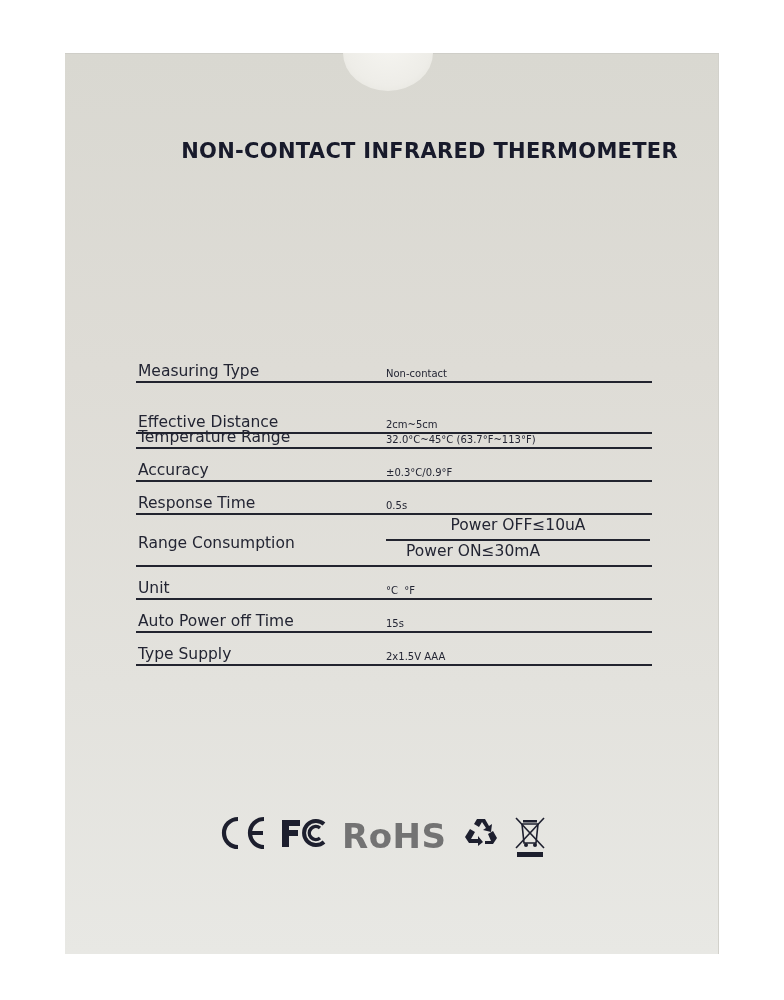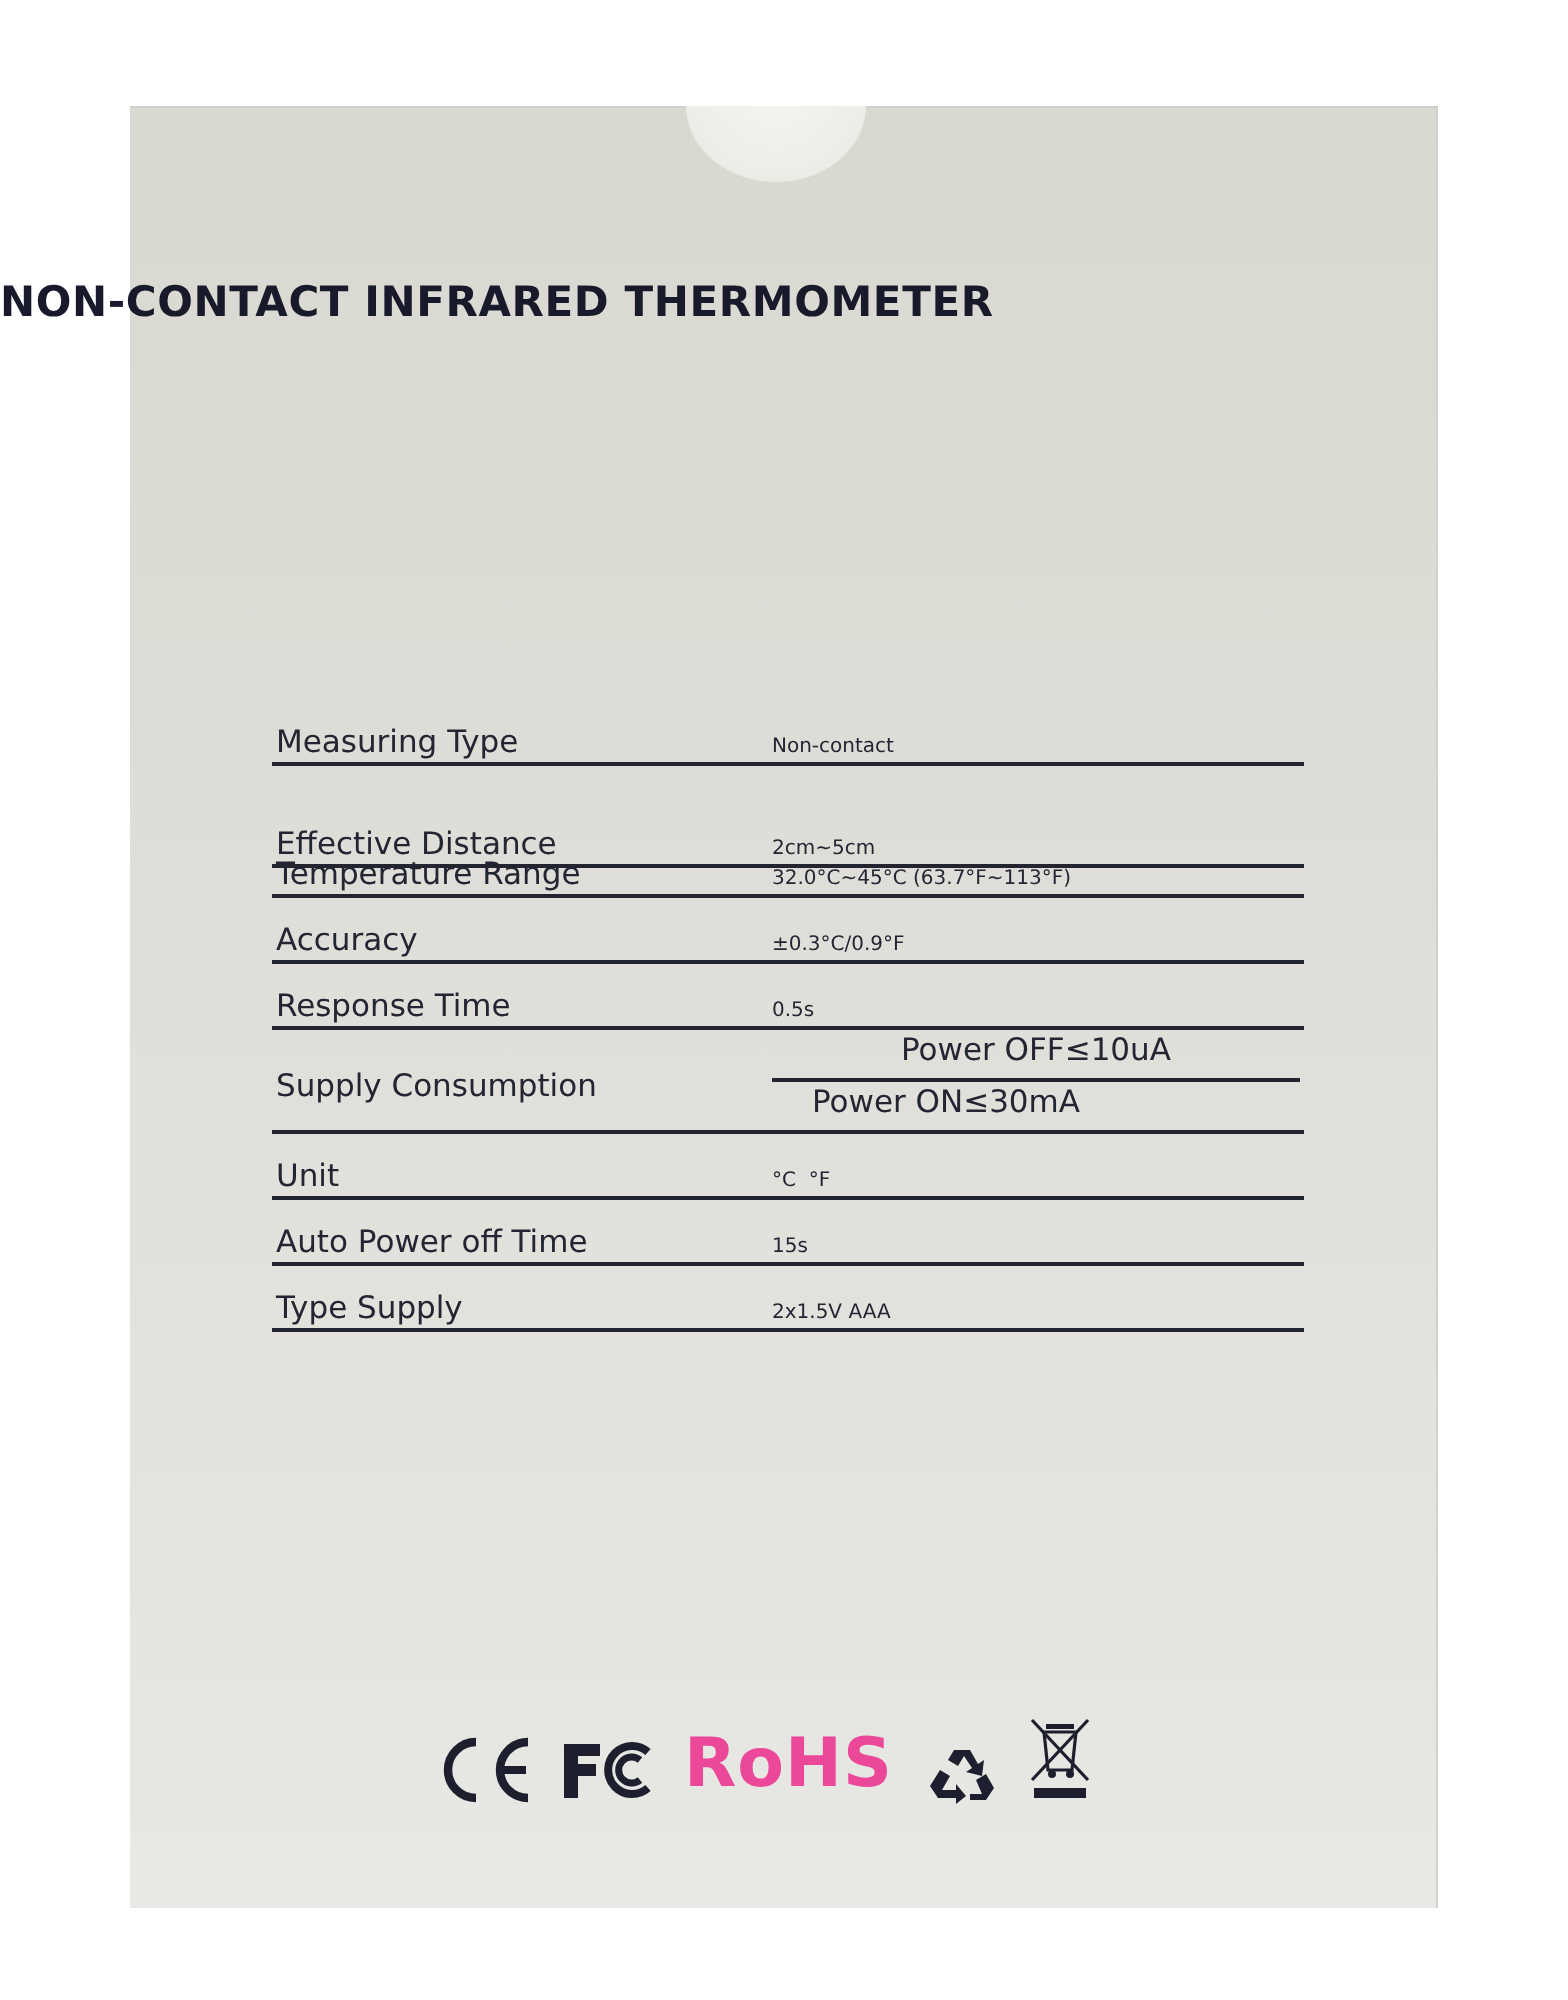--- a/index.html
+++ b/index.html
@@ -11,40 +11,40 @@
     position:absolute; left:65px; top:53px; width:654px; height:901px;
     background:linear-gradient(180deg,#d9d8d1 0%,#dedcd6 35%,#e3e2dd 70%,#e8e8e4 100%);
     box-shadow: inset 0 1px 0 #cfcec8, inset -1px 0 0 #d2d1cb;
   }
   .notch-wrap { position:absolute; left:0; top:53px; width:784px; height:40px; overflow:hidden; }
   .notch-shape {
     position:absolute; left:343px; top:-38px; width:90px; height:76px; border-radius:50%;
     background:radial-gradient(circle at 50% 35%,#f6f5f1 0%,#eeede8 65%,#e2e1da 100%);
   }
   .title {
-    position:absolute; left:0; top:139px; width:678px; text-align:left;
+    position:absolute; left:0; top:139px; width:678px; text-align:right;
     font-family:"DejaVu Sans", sans-serif; font-weight:bold; font-size:21px; letter-spacing:0.3px;
     color:#181a2b; white-space:nowrap;
   }
   .spec-table { position:absolute; left:136px; top:350px; width:516px; }
   .row { position:absolute; left:0; width:516px; border-bottom:2px solid #22242f; }
   .row .label {
     position:absolute; left:2px; bottom:1px; font-size:15.5px; color:#232533; white-space:nowrap;
   }
   .row .value {
     position:absolute; left:250px; bottom:2px; font-size:10px; color:#232533; white-space:nowrap;
   }
   .row.multi .label { bottom:13px; }
   .subval {
     position:absolute; left:250px; width:264px; font-size:15.5px; color:#232533; white-space:nowrap;
   }
   .subval.first { border-bottom:2px solid #22242f; }
   .logos {
-    position:absolute; left:218px; top:852px; height:50px; display:flex; align-items:flex-end;
-    color:#ec4899;
+    position:absolute; left:218px; top:816px; height:50px; display:flex; align-items:flex-start;
+    color:#737373;
   }
   .logo { display:flex; align-items:center; }
   .fcc { margin-left:10px; }
   .rohs { margin-left:14px; font-family:"DejaVu Sans", sans-serif; font-weight:bold; font-size:34px; letter-spacing:0.5px; }
   .recycle { margin-left:18px; }
   .weee { margin-left:16px; }
 </style>
 </head>
 <body>
 
@@ -70,21 +70,21 @@
   </div>
   <div class="row" style="top:99px;height:31px;">
     <span class="label">Accuracy</span>
     <span class="value">±0.3°C/0.9°F</span>
   </div>
   <div class="row" style="top:132px;height:31px;">
     <span class="label">Response Time</span>
     <span class="value">0.5s</span>
   </div>
   <div class="row multi" style="top:165px;height:50px;">
-    <span class="label">Supply Consumption</span>
+    <span class="label">Range Consumption</span>
     <span class="subval first" style="top:1px;height:23px;text-align:center;">Power OFF≤10uA</span>
     <span class="subval" style="top:27px;height:22px;margin-left:20px;">Power ON≤30mA</span>
   </div>
   <div class="row" style="top:217px;height:31px;">
     <span class="label">Unit</span>
     <span class="value" style="white-space:pre;">°C  °F</span>
   </div>
   <div class="row" style="top:250px;height:31px;">
     <span class="label">Auto Power off Time</span>
     <span class="value">15s</span>

